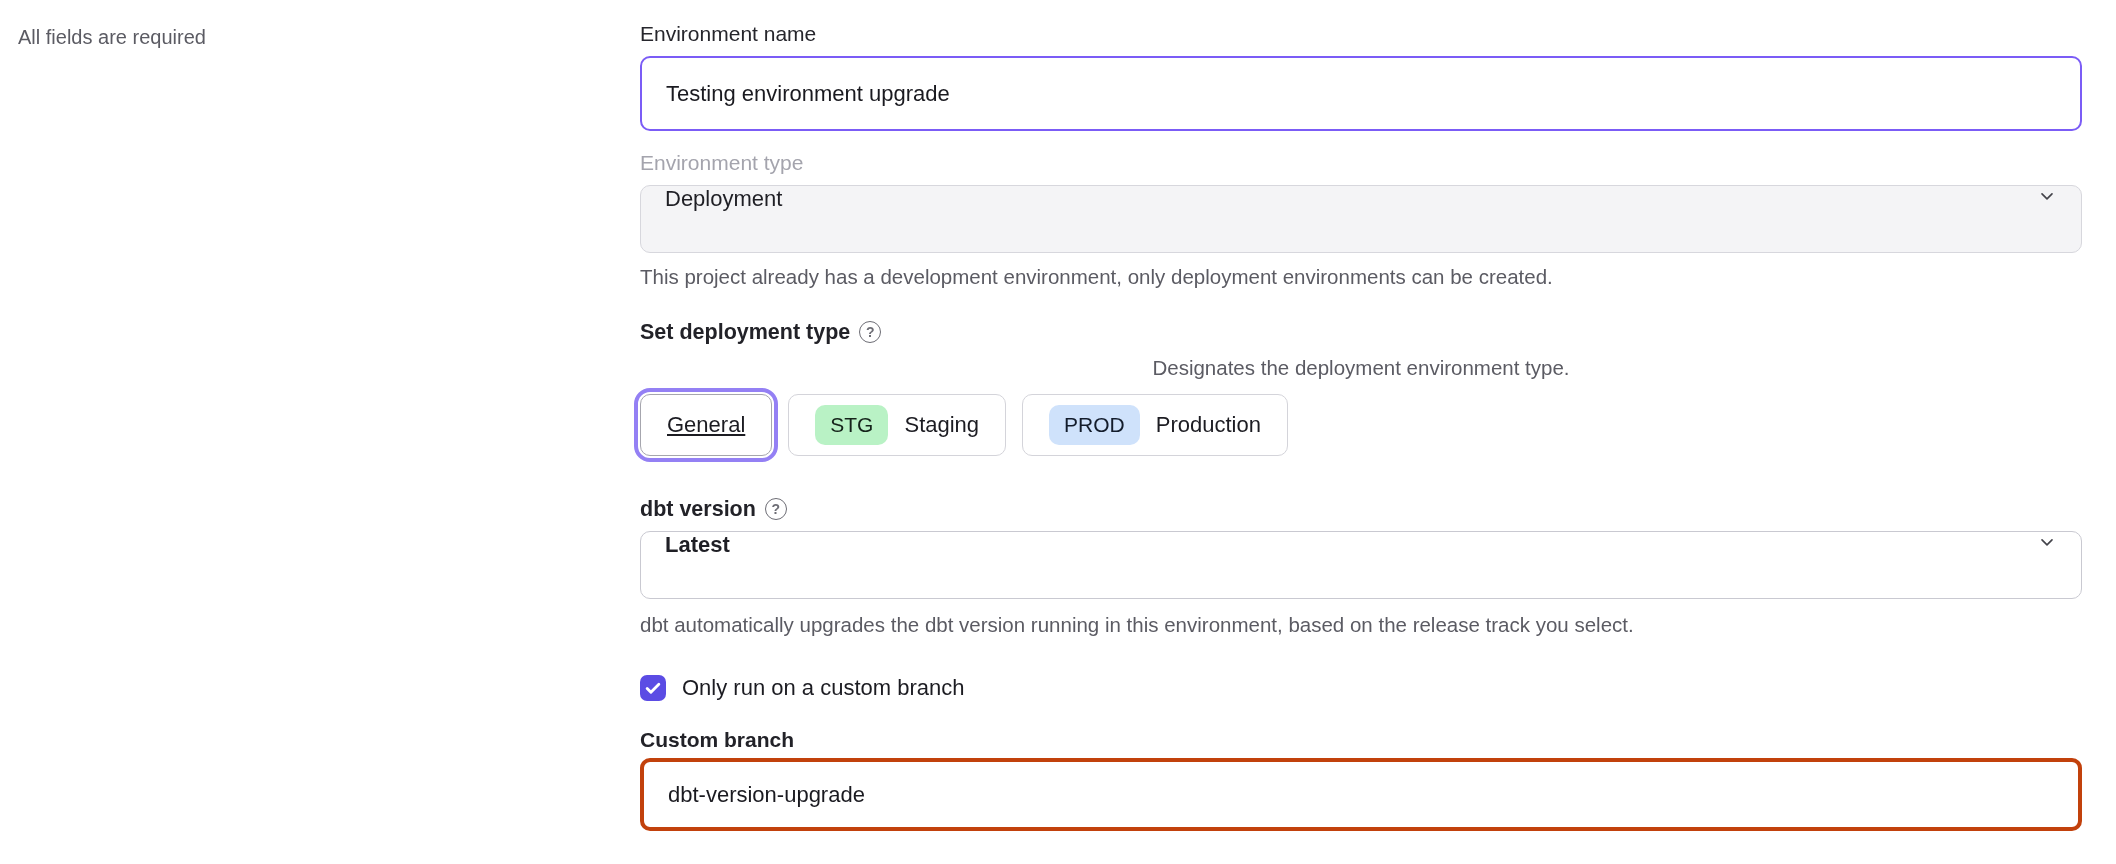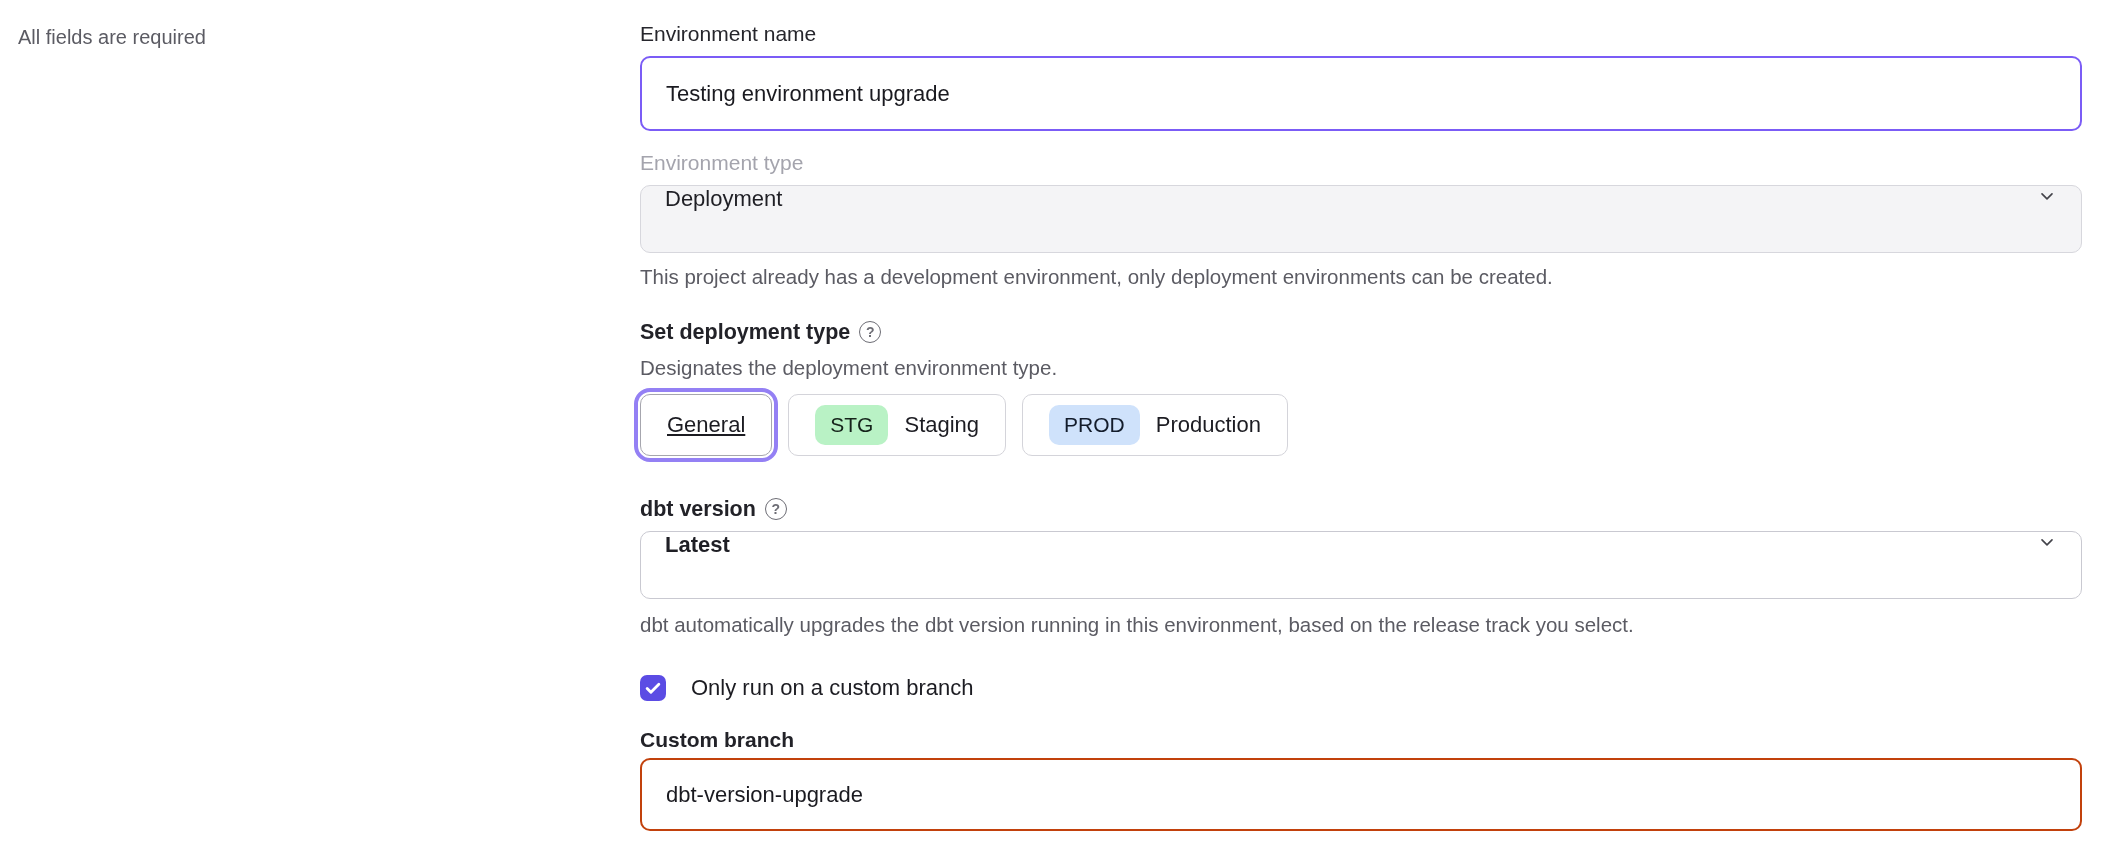--- a/index.html
+++ b/index.html
@@ -14,21 +14,21 @@
   .page-subtitle { margin-top: 10px; font-size: 20px; color: #5b5b63; line-height: 26px; }
 
   
   .form { flex: 1 1 auto; padding: 20px 34px 0 0; }
 
   .lbl { display: block; font-size: 21px; font-weight: 500; color: #26262c; line-height: 28px; margin-bottom: 8px; }
   .lbl.disabled { color: #a4a4ad; }
 
   .text-input {
     display: block; width: 100%; height: 73px;
-    border: 2px solid #c2410c; border-radius: 10px;
+    border: 4px solid #c2410c; border-radius: 10px;
     padding: 0 24px; font-family: "Liberation Sans", sans-serif;
     font-size: 22px; color: #1a1a20; background: #ffffff; outline: none;
   }
   .text-input.focused { height: 75px; border: 2px solid #7b5cf6; }
 
   .select {
     display: flex; align-items: flex-start; justify-content: space-between;
     width: 100%; height: 68px; border-radius: 10px; padding: 0 24px;
     font-size: 22px; color: #1f1f25; background: #ffffff; border: 1px solid #c9c9d1;
     cursor: pointer;
@@ -42,36 +42,36 @@
   .section-deploy { margin-top: 27px; }
   .section-version { margin-top: 39px; }
 
   .sec-hdr { display: flex; align-items: center; gap: 9px; line-height: 28px; }
   .sec-title { font-size: 21.5px; font-weight: 700; color: #222228; }
   .q-icon {
     width: 22px; height: 22px; border: 1.6px solid #6d6d75; border-radius: 50%;
     display: inline-flex; align-items: center; justify-content: center;
     font-size: 14px; font-weight: 700; color: #6d6d75; cursor: pointer; flex: 0 0 auto;
   }
-  .sub { font-size: 20.5px; color: #5b5b63; line-height: 28px; margin-top: 8px; }
+  .sub { font-size: 20.5px; color: #5b5b63; line-height: 28px; margin-top: 8px; text-align: center; }
 
   .btn-row { display: flex; align-items: center; gap: 16px; margin-top: 12px; }
   .type-btn {
     display: inline-flex; align-items: center; gap: 16px;
     height: 62px; padding: 0 26px; background: #ffffff;
     border: 1px solid #d4d4da; border-radius: 10px;
     font-family: "Liberation Sans", sans-serif; font-size: 22px; font-weight: 500;
     color: #1c1c22; cursor: pointer;
   }
   .type-btn.selected { border-color: #a6a6ae; outline: 4px solid #9480f4; outline-offset: 2px; text-decoration: underline; }
   .badge { display: inline-flex; align-items: center; height: 40px; padding: 0 15px; border-radius: 10px; font-size: 21px; font-weight: 500; }
   .badge.stg { background: #b9f2c5; color: #15231a; }
   .badge.prod { background: #cfe2fb; color: #131c2b; }
 
-  .check-row { display: flex; align-items: center; gap: 25px; margin-top: 36px; }
+  .check-row { display: flex; align-items: center; gap: 16px; margin-top: 36px; }
   .checkbox {
     width: 26px; height: 26px; border-radius: 7px; background: #5b4ce4;
     display: inline-flex; align-items: center; justify-content: center; cursor: pointer; flex: 0 0 auto;
   }
   .check-label { font-size: 22px; color: #1c1c22; cursor: pointer; }
 
   .field-custom-branch { margin-top: 25px; }
   .field-custom-branch .lbl { margin-bottom: 4px; font-weight: 600; color: #222228; }
 </style>
 </head>

